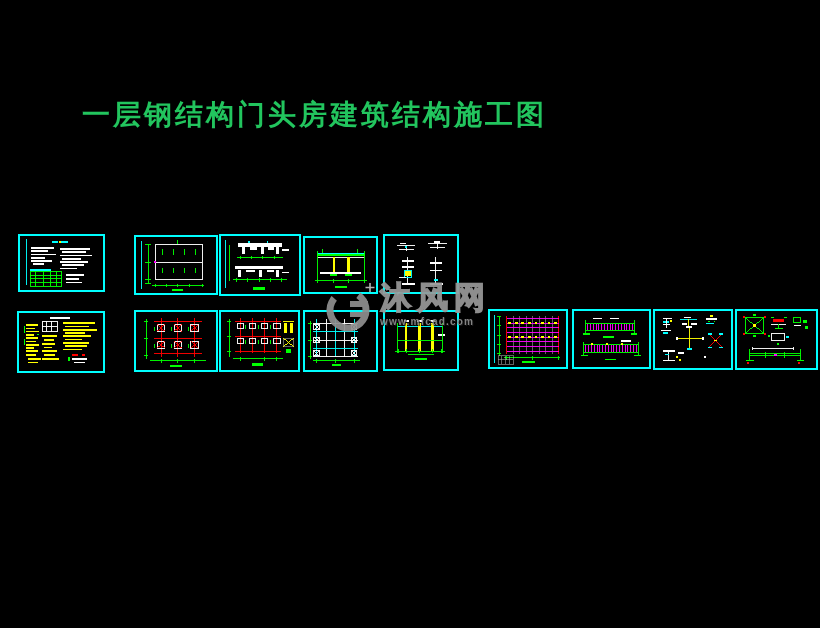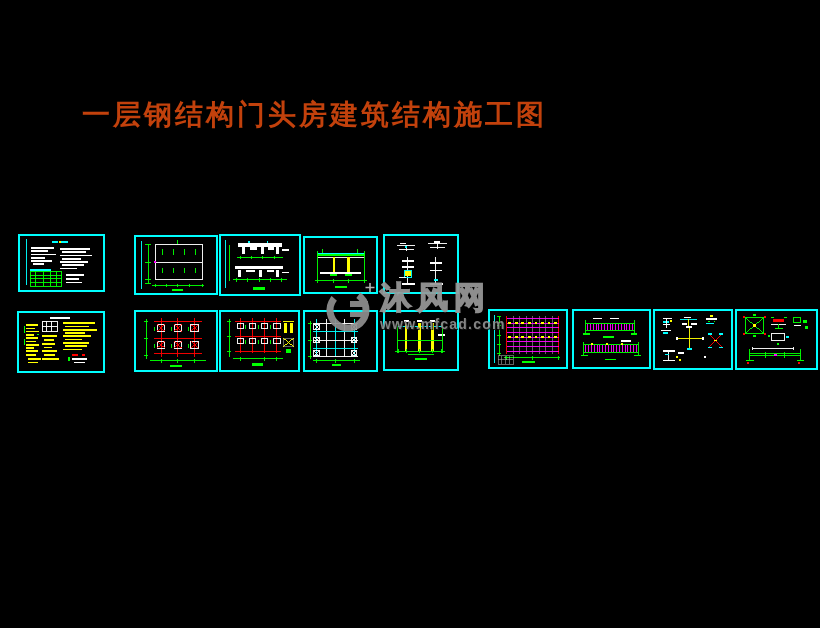--- a/index.html
+++ b/index.html
@@ -1,39 +1,39 @@
 <!DOCTYPE html>
 <html><head>
 <meta charset="utf-8">
 <style>
   html,body{margin:0;padding:0;background:#000;}
   #stage{position:relative;width:820px;height:628px;background:#000;overflow:hidden;
          font-family:"Liberation Sans",sans-serif;}
   #page-title{position:absolute;left:82px;top:96px;font-size:28px;font-weight:bold;
-              letter-spacing:3px;color:#c2410c;white-space:nowrap;}
+              letter-spacing:3px;color:#22c55e;white-space:nowrap;}
   .thumb{position:absolute;border:2px solid #00ffff;background:#000;box-sizing:border-box;}
   .thumb svg{display:block;width:100%;height:100%;}
   
   .sG{stroke:#00ff00;fill:none;stroke-width:1}
   .sW{stroke:#ffffff;fill:none;stroke-width:1}
   .sR{stroke:#ff0000;fill:none;stroke-width:1}
   .sY{stroke:#ffff00;fill:none;stroke-width:1}
   .sM{stroke:#ff00ff;fill:none;stroke-width:1}
   .sC{stroke:#00ffff;fill:none;stroke-width:1}
   .sA{stroke:#b0b0b0;fill:none;stroke-width:0.6}
   
   .fG{fill:#00ff00;stroke:none}.fW{fill:#ffffff;stroke:none}.fR{fill:#ff0000;stroke:none}
   .fY{fill:#ffff00;stroke:none}.fM{fill:#ff00ff;stroke:none}.fC{fill:#00ffff;stroke:none}
   
   #watermark{position:absolute;left:322px;top:282px;display:flex;align-items:flex-start;
              z-index:6;opacity:0.93;pointer-events:none;}
   .wm-text{margin-left:2px;}
   .wm-name{font-size:31px;font-weight:bold;letter-spacing:6px;line-height:1.05;
            color:#a3a3a3;-webkit-text-stroke:1.6px #989898;white-space:nowrap;}
-  .wm-url{font-size:14px;font-weight:bold;letter-spacing:1.2px;color:#8e8e8e;
+  .wm-url{font-size:10px;font-weight:bold;letter-spacing:1.2px;color:#8e8e8e;
           margin-top:1px;text-shadow:1px 1px 0 #1a1a1a;white-space:nowrap;}
 </style>
 </head>
 <body>
 
 <div id="stage">
 
   <div id="page-title">一层钢结构门头房建筑结构施工图</div>
 
   <div class="thumb" style="left:18px;top:234px;width:87px;height:58px">

